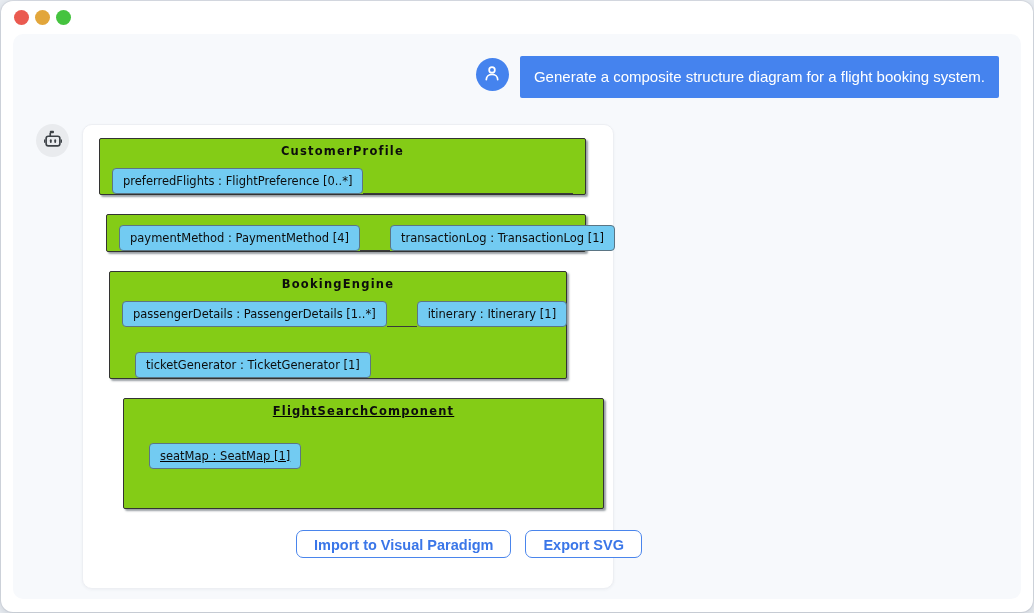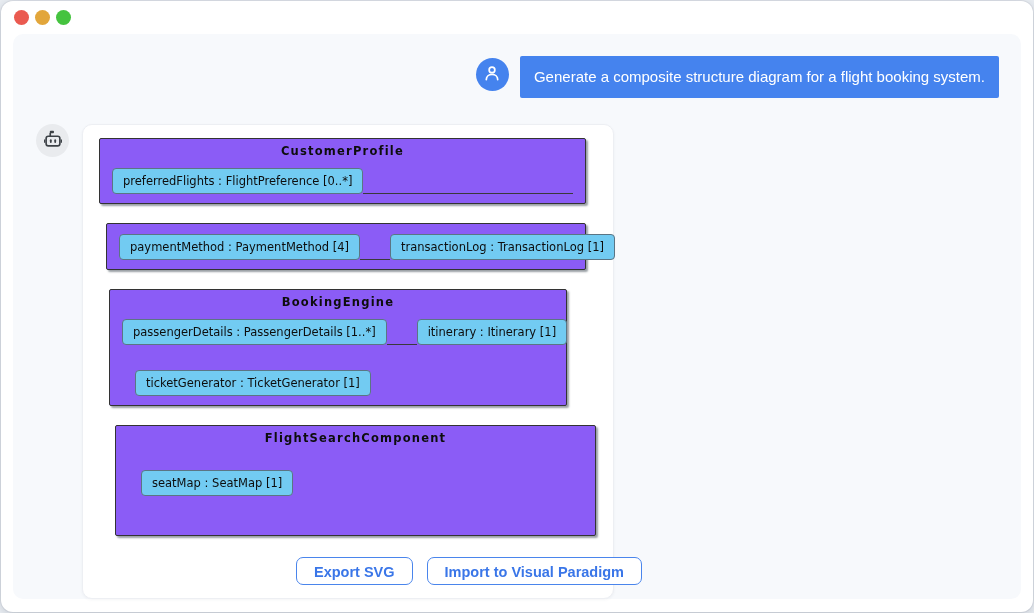--- a/index.html
+++ b/index.html
@@ -36,30 +36,30 @@
   }
   .bot-row { display:flex; align-items:flex-start; padding:26px 0 0 23px; }
   
   .card {
     margin-left:13px; width:532px; min-height:465px;
     background:#ffffff; border:1px solid #edeff3; border-radius:10px;
     box-shadow:0 1px 3px rgba(40,50,70,.05);
     padding:13px 0 13px 0;
   }
   .uml-component {
-    background:#8b5cf6; border:1.5px solid #333333;
+    background:#84cc16; border:1.5px solid #333333;
     border-radius:2px;
     box-shadow:2px 2px 2px rgba(70,80,90,.55);
-    margin-bottom:19px; padding-bottom:9px;
+    margin-bottom:19px; 
     font-family:"DejaVu Sans", sans-serif;
   }
   .uml-component:nth-of-type(1) { width:487px; margin-left:16px; }
   .uml-component:nth-of-type(2) { width:480px; margin-left:23px; }
   .uml-component:nth-of-type(3) { width:458px; margin-left:26px; min-height:108px; }
-  .uml-component:nth-of-type(4) { width:481px; margin-left:32px; min-height:111px; }
+  .uml-component:nth-of-type(4) { width:481px; margin-left:40px; min-height:111px;text-decoration:underline; }
   .uml-title {
     text-align:center; font-size:11.5px; font-weight:bold;
     letter-spacing:1.2px; color:#0d0d0d; padding-top:5px;
   }
   .uml-row { display:flex; align-items:flex-end; padding:0 12px; margin-top:10px; }
   .uml-row.single { margin-top:25px; padding-left:25px; }
   .uml-part {
     background:#72cbf2; border:1px solid #5b7584; border-radius:4px;
     padding:5px 10px; font-size:11.5px; color:#0d0d0d; white-space:nowrap;
   }
@@ -141,20 +141,20 @@
               </div>
             </div>
             <div class="uml-component">
               <div class="uml-title">FlightSearchComponent</div>
               <div class="uml-row single">
                 <div class="uml-part">seatMap : SeatMap [1]</div>
               </div>
             </div>
           </div>
         <div class="actions">
+          <button class="btn">Import to Visual Paradigm</button>
           <button class="btn">Export SVG</button>
-          <button class="btn">Import to Visual Paradigm</button>
         </div>
       </div>
     </div>
 
   </div>
 </div>
 
 </body></html>

